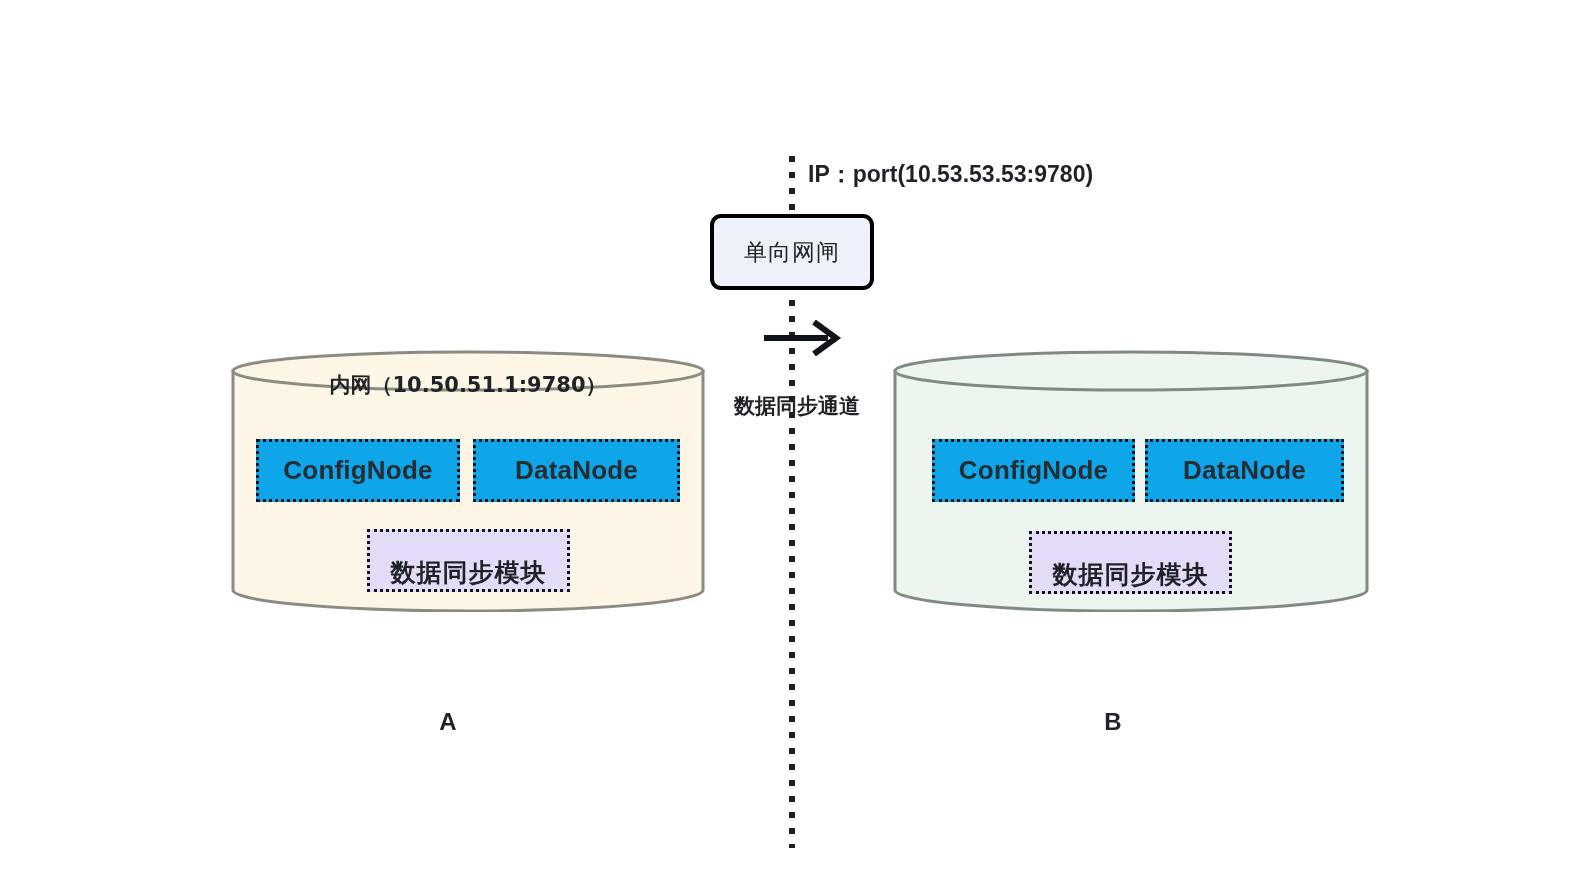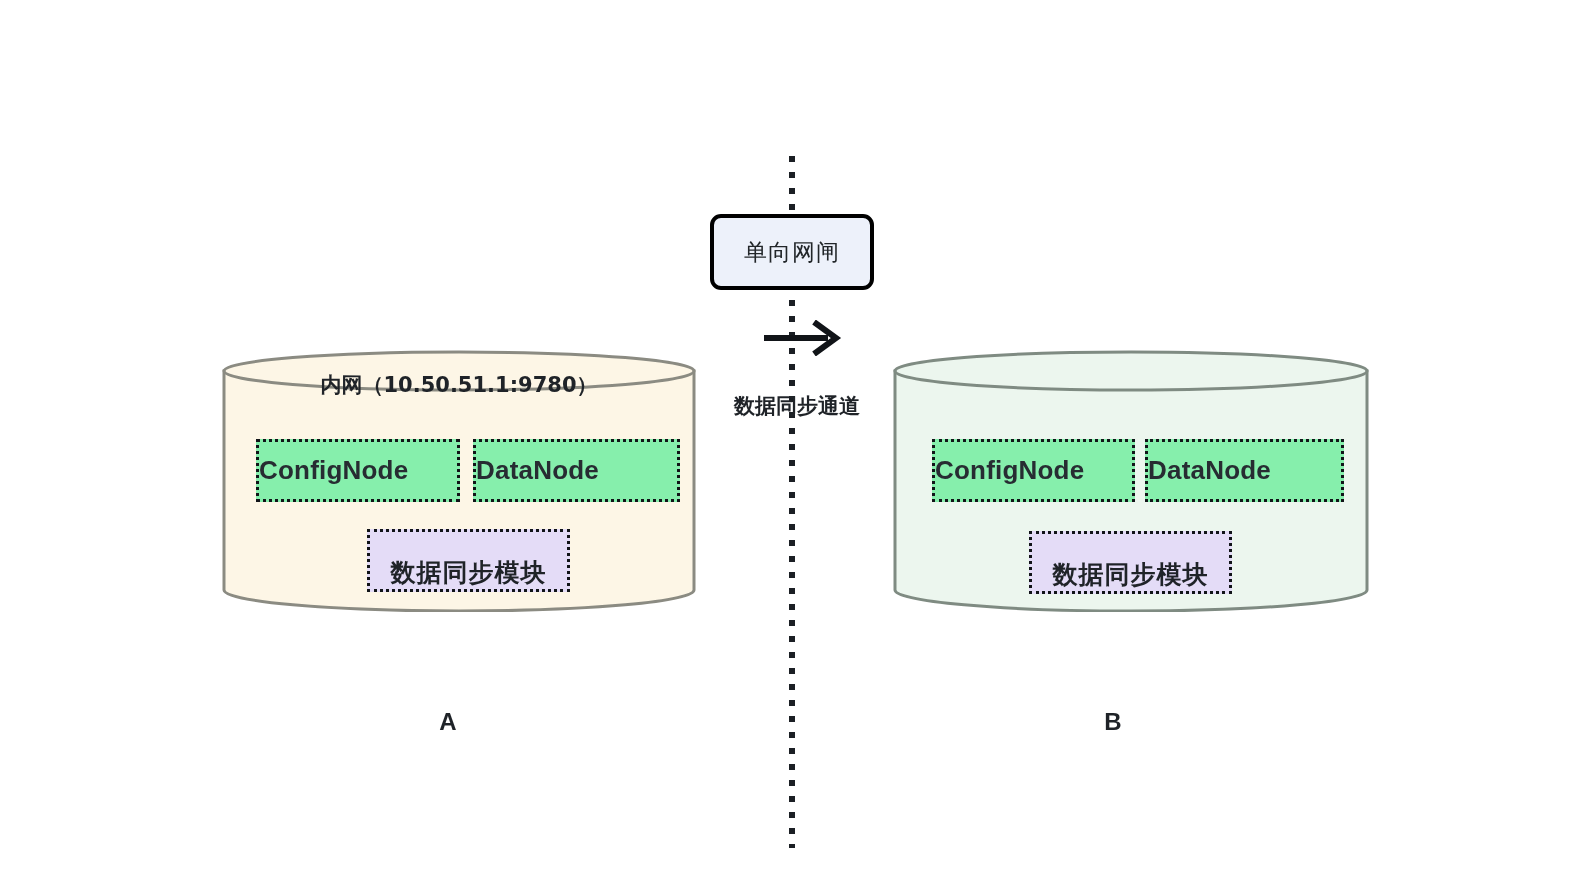--- a/index.html
+++ b/index.html
@@ -114,23 +114,24 @@
     color: #1f2328;
     font-family: "DejaVu Sans", "Liberation Sans", sans-serif;
     white-space: nowrap;
   }
 
   
   .node-box {
     position: absolute;
     box-sizing: border-box;
     border: 3px dotted #111418;
-    background: #86efac;
+    background: #0ea5e9;
     display: flex;
     align-items: center;
+    justify-content: center;
     font-size: 26px;
     font-weight: bold;
     color: #272c32;
     letter-spacing: 0.2px;
   }
   .module-box {
     position: absolute;
     box-sizing: border-box;
     border: 3px dotted #111418;
     background: #e4dcf7;
@@ -154,33 +155,34 @@
     width: 60px;
   }
 </style>
 </head>
 <body>
 
 <div id="canvas">
 
   <div class="boundary-line"></div>
 
+  <div class="ip-label">IP：port(10.53.53.53:9780)</div>
 
   <div class="gateway-box">
     <span class="gw-text">单向网闸</span>
   </div>
 
   <svg class="sync-arrow" viewBox="0 0 84 36">
     <line x1="2" y1="18" x2="66" y2="18" stroke="#111418" stroke-width="6"></line>
     <polyline points="52,2 74,18 52,34" fill="none" stroke="#111418" stroke-width="6" stroke-linecap="butt" stroke-linejoin="miter"></polyline>
   </svg>
 
   <div class="channel-label">数据同步通道</div>
 
-  <div class="cylinder" style="left:221px; top:350px; width:476px; height:262px;">
+  <div class="cylinder" style="left:230px; top:350px; width:476px; height:262px;">
     <svg class="cyl-svg" width="476" height="262" viewBox="0 0 476 262">
       <path d="M3,21 L3,240 A235,21 0 0 0 473,240 L473,21 Z" fill="#fdf6e6" stroke="#8b8b82" stroke-width="3"></path>
       <ellipse cx="238" cy="21" rx="235" ry="19" fill="#fdf6e6" stroke="#8b8b82" stroke-width="3"></ellipse>
     </svg>
     <div class="cyl-title">内网（10.50.51.1:9780）</div>
   </div>
 
   <div class="node-box" style="left:256px; top:439px; width:204px; height:63px;">
     <span>ConfigNode</span>
   </div>

